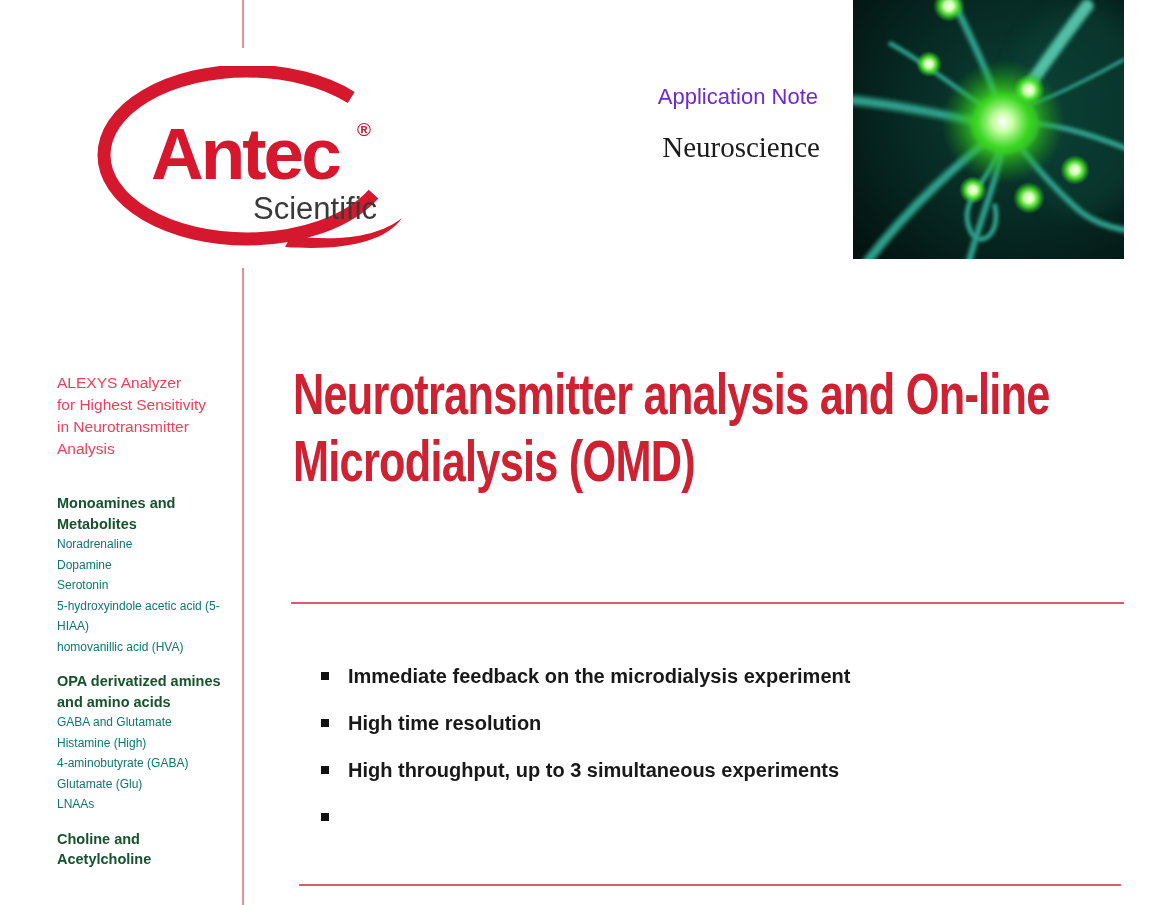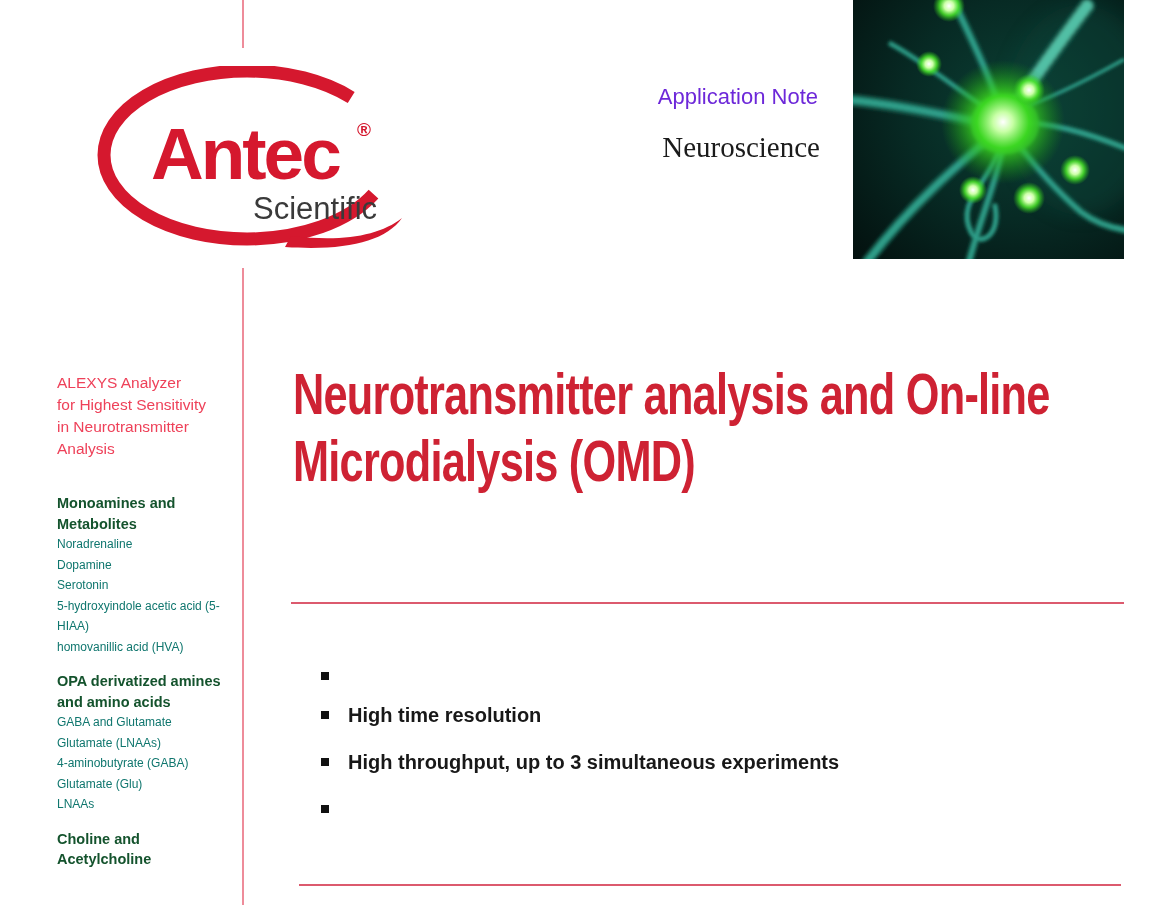--- a/index.html
+++ b/index.html
@@ -187,21 +187,21 @@
       <div class="side-item">Dopamine</div>
       <div class="side-item">Serotonin</div>
       <div class="side-item">5-hydroxyindole acetic acid (5-HIAA)</div>
       <div class="side-item">homovanillic acid (HVA)</div>
     </div>
 
     <div class="side-group">
       <div class="side-group-title">OPA derivatized amines
 and amino acids</div>
       <div class="side-item">GABA and Glutamate</div>
-      <div class="side-item">Glutamate (LNAAs)</div>
+      <div class="side-item">Histamine (High)</div>
       <div class="side-item">4-aminobutyrate (GABA)</div>
       <div class="side-item">Glutamate (Glu)</div>
       <div class="side-item">LNAAs</div>
     </div>
 
     <div class="side-group">
       <div class="side-group-title">Choline and
 Acetylcholine</div>
     </div>
   </div>
@@ -210,20 +210,21 @@
     <div>Neurotransmitter analysis and On-line</div>
     <div>Microdialysis (OMD)</div>
   </div>
 
   <div class="hrule one"></div>
   <div class="hrule two"></div>
 
   <div class="bullets">
     <div class="bullet-row">
       <span class="bullet-marker"></span>
+      <span class="bullet-label">Immediate feedback on the microdialysis experiment</span>
     </div>
     <div class="bullet-row">
       <span class="bullet-marker"></span>
       <span class="bullet-label">High time resolution</span>
     </div>
     <div class="bullet-row">
       <span class="bullet-marker"></span>
       <span class="bullet-label">High throughput, up to 3 simultaneous experiments</span>
     </div>
     <div class="bullet-row">

